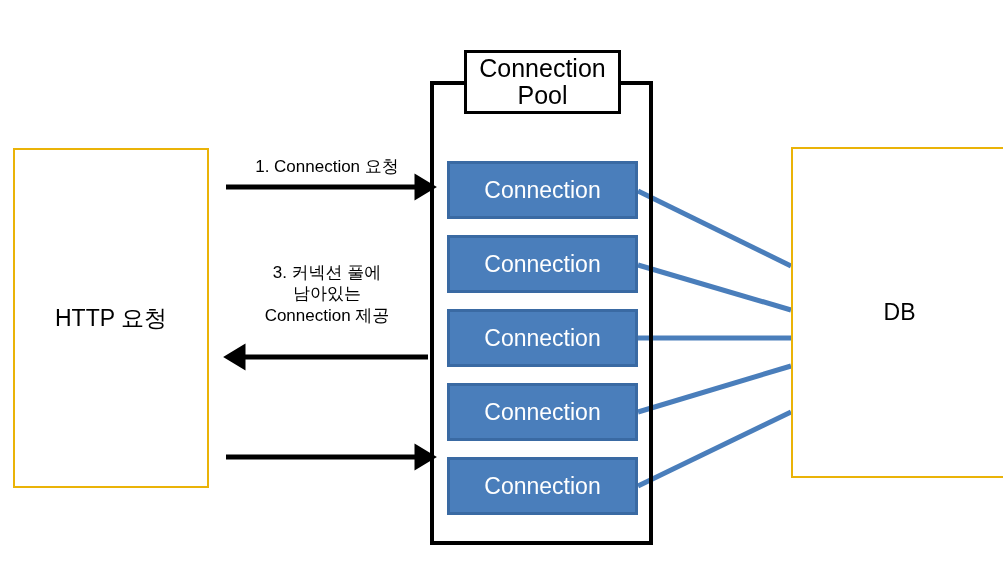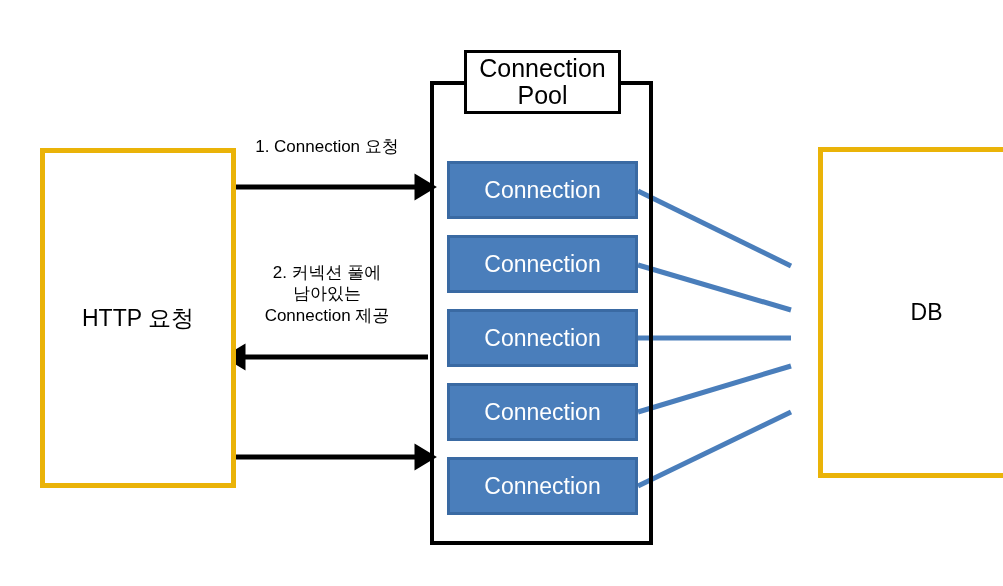--- a/index.html
+++ b/index.html
@@ -17,25 +17,24 @@
     height: 586px;
     background: #ffffff;
     overflow: hidden;
   }
 
   
   .box {
     position: absolute;
     box-sizing: border-box;
     background: #ffffff;
-    border: 5px solid #eab308;
+    border: 2px solid #eab308;
     display: flex;
     align-items: center;
     justify-content: center;
-    margin-left: 27px;
   }
   .box-label {
     font-size: 23px;
     line-height: 1.15;
     color: #000000;
     text-align: center;
     white-space: pre-line;
   }
 
   
@@ -180,18 +179,18 @@
   <div class="conn-box" style="top:309px">
     <span>Connection</span>
   </div>
   <div class="conn-box" style="top:383px">
     <span>Connection</span>
   </div>
   <div class="conn-box" style="top:457px">
     <span>Connection</span>
   </div>
 
-  <div class="arrow-label" style="top:136px">1. Connection 요청</div>
-  <div class="arrow-label" style="top:262px">2. 커넥션 풀에
+  <div class="arrow-label" style="top:156px">1. Connection 요청</div>
+  <div class="arrow-label" style="top:262px">3. 커넥션 풀에
 남아있는
 Connection 제공</div>
 
 </div>
 
 </body></html>

